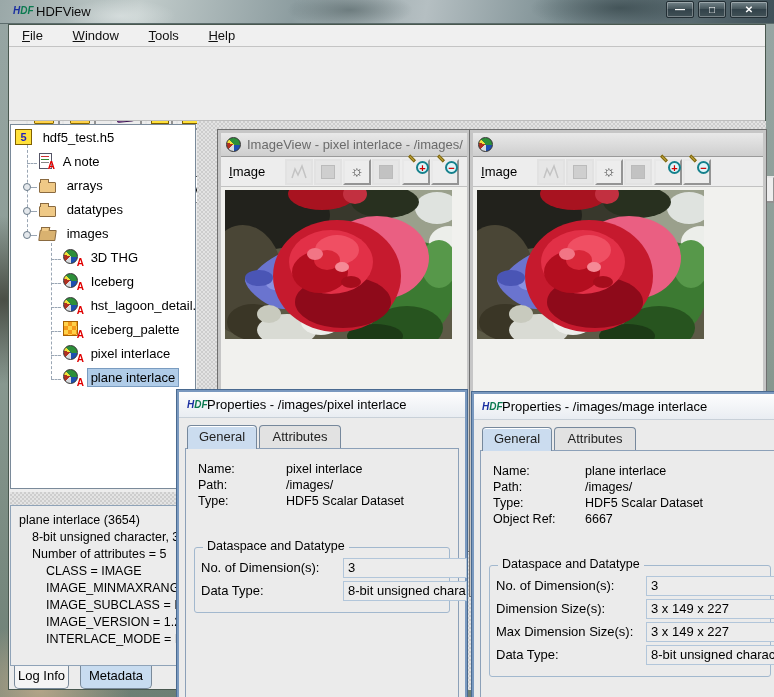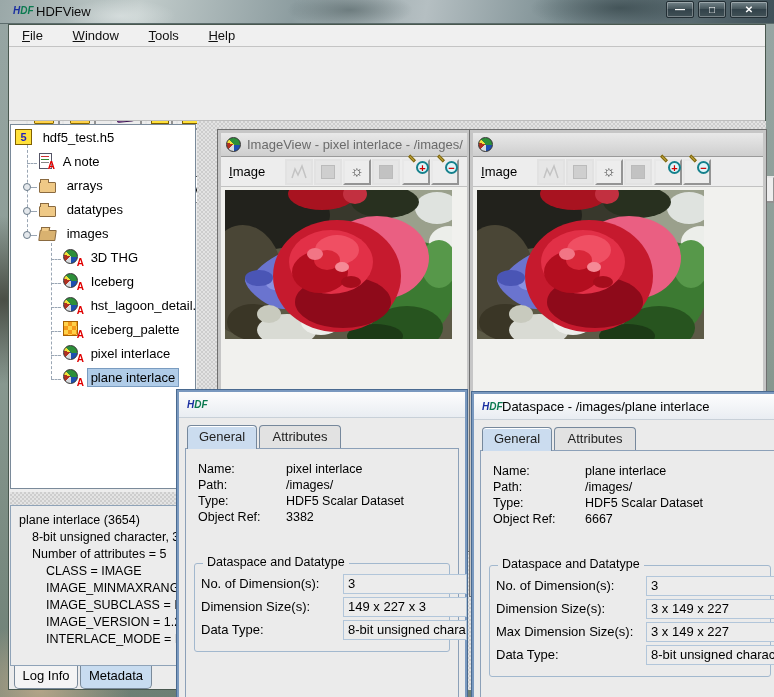--- a/index.html
+++ b/index.html
@@ -275,21 +275,21 @@
 <div class="abs info-panel">
   <div class="ind0">plane interlace (3654)</div>
   <div class="ind1">8-bit unsigned character,    3</div>
   <div class="ind1">Number of attributes = 5</div>
   <div class="ind2">CLASS = IMAGE</div>
   <div class="ind2">IMAGE_MINMAXRANGE = </div>
   <div class="ind2">IMAGE_SUBCLASS = IMAG</div>
   <div class="ind2">IMAGE_VERSION = 1.2</div>
   <div class="ind2">INTERLACE_MODE = INT</div>
 </div>
-<div class="abs btab" style="left:14px;width:64px">Log Info</div>
+<div class="abs btab" style="left:14px;width:55px">Log Info</div>
 <div class="abs btab selected" style="left:80px;width:72px">Metadata</div>
 
 <div class="abs desktop stipple"></div>
 
 <div class="abs iframe-win" style="left:218px;top:130px;width:252px;height:421px">
   <div class="v-title">
     <span class="v-globe tico ico-globe"></span>
     <span>ImageView - pixel interlace - /images/ -</span>
   </div>
   <div class="v-menubar">
@@ -328,41 +328,40 @@
   <div class="v-body">
     <svg class="rose">
         <use href="#rose"></use>
       </svg>
   </div>
 </div>
 
 <div class="abs pdialog" style="left:177px;top:390px;width:290px;height:310px">
   <div class="p-title">
     <span class="p-ico hdf-logo"><b>H</b><i>DF</i></span>
+    <span>Properties - /images/pixel interlace</span>
   </div>
   <div class="ptab selected" style="left:8px;width:70px">General</div>
   <div class="ptab" style="left:80px;width:82px">Attributes</div>
   <div class="p-content" style="width:274px;height:260px">
     <div class="prow"><span class="plab">Name:</span><span>pixel interlace</span></div>
     <div class="prow"><span class="plab">Path:</span><span>/images/</span></div>
     <div class="prow"><span class="plab">Type:</span><span>HDF5 Scalar Dataset</span></div>
-    <div class="prow"><span class="plab">Object Ref:</span><span>3382</span></div>
     <div class="pgroup">
       <div class="pgroup-title">Dataspace and Datatype</div>
       <div class="gfield"><span class="glab">No. of Dimension(s):</span><span class="gval">3</span></div>
-      <div class="gfield"><span class="glab">Dimension Size(s):</span><span class="gval">149 x 227 x 3</span></div>
       <div class="gfield"><span class="glab">Data Type:</span><span class="gval">8-bit unsigned character</span></div>
     </div>
   </div>
 </div>
 
 <div class="abs pdialog d2" style="left:472px;top:392px;width:310px;height:308px">
   <div class="p-title">
     <span class="p-ico hdf-logo"><b>H</b><i>DF</i></span>
-    <span>Dataspace - /images/plane interlace</span>
+    <span>Properties - /images/mage interlace</span>
   </div>
   <div class="ptab selected" style="left:8px;width:70px">General</div>
   <div class="ptab" style="left:80px;width:82px">Attributes</div>
   <div class="p-content" style="width:300px;height:258px">
     <div class="prow"><span class="plab">Name:</span><span>plane interlace</span></div>
     <div class="prow"><span class="plab">Path:</span><span>/images/</span></div>
     <div class="prow"><span class="plab">Type:</span><span>HDF5 Scalar Dataset</span></div>
     <div class="prow"><span class="plab">Object Ref:</span><span>6667</span></div>
     <div class="pgroup">
       <div class="pgroup-title">Dataspace and Datatype</div>

